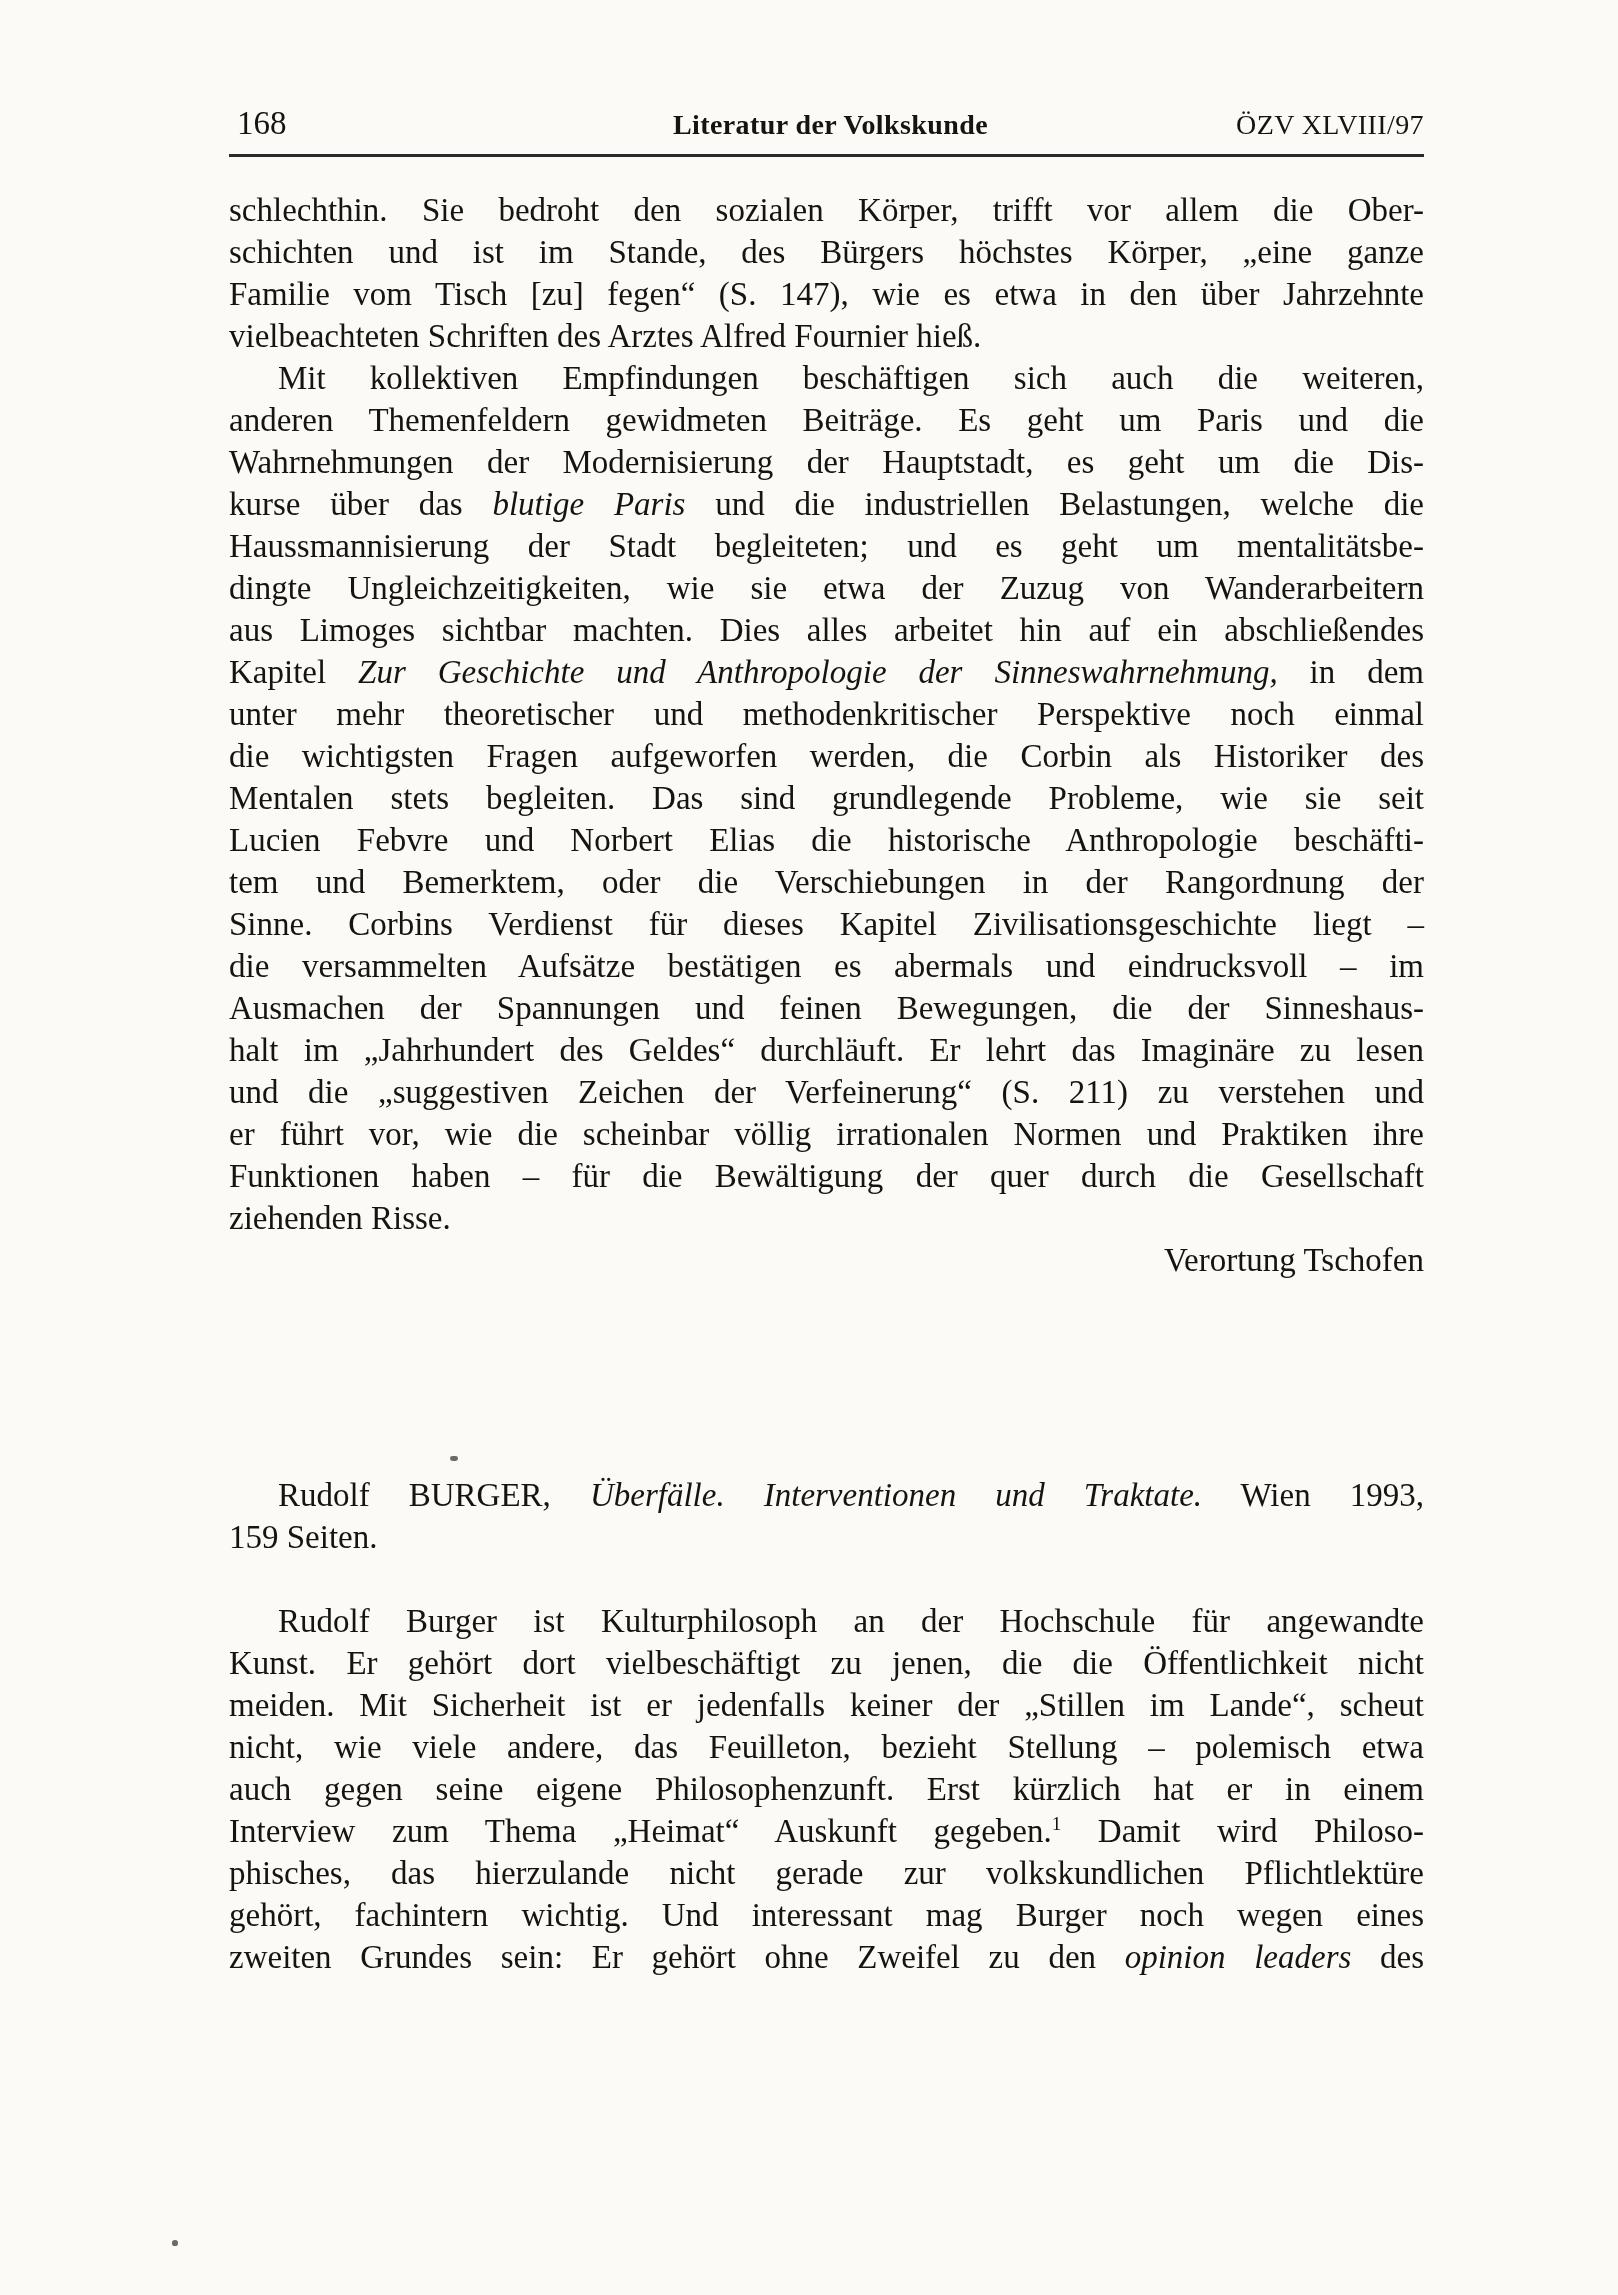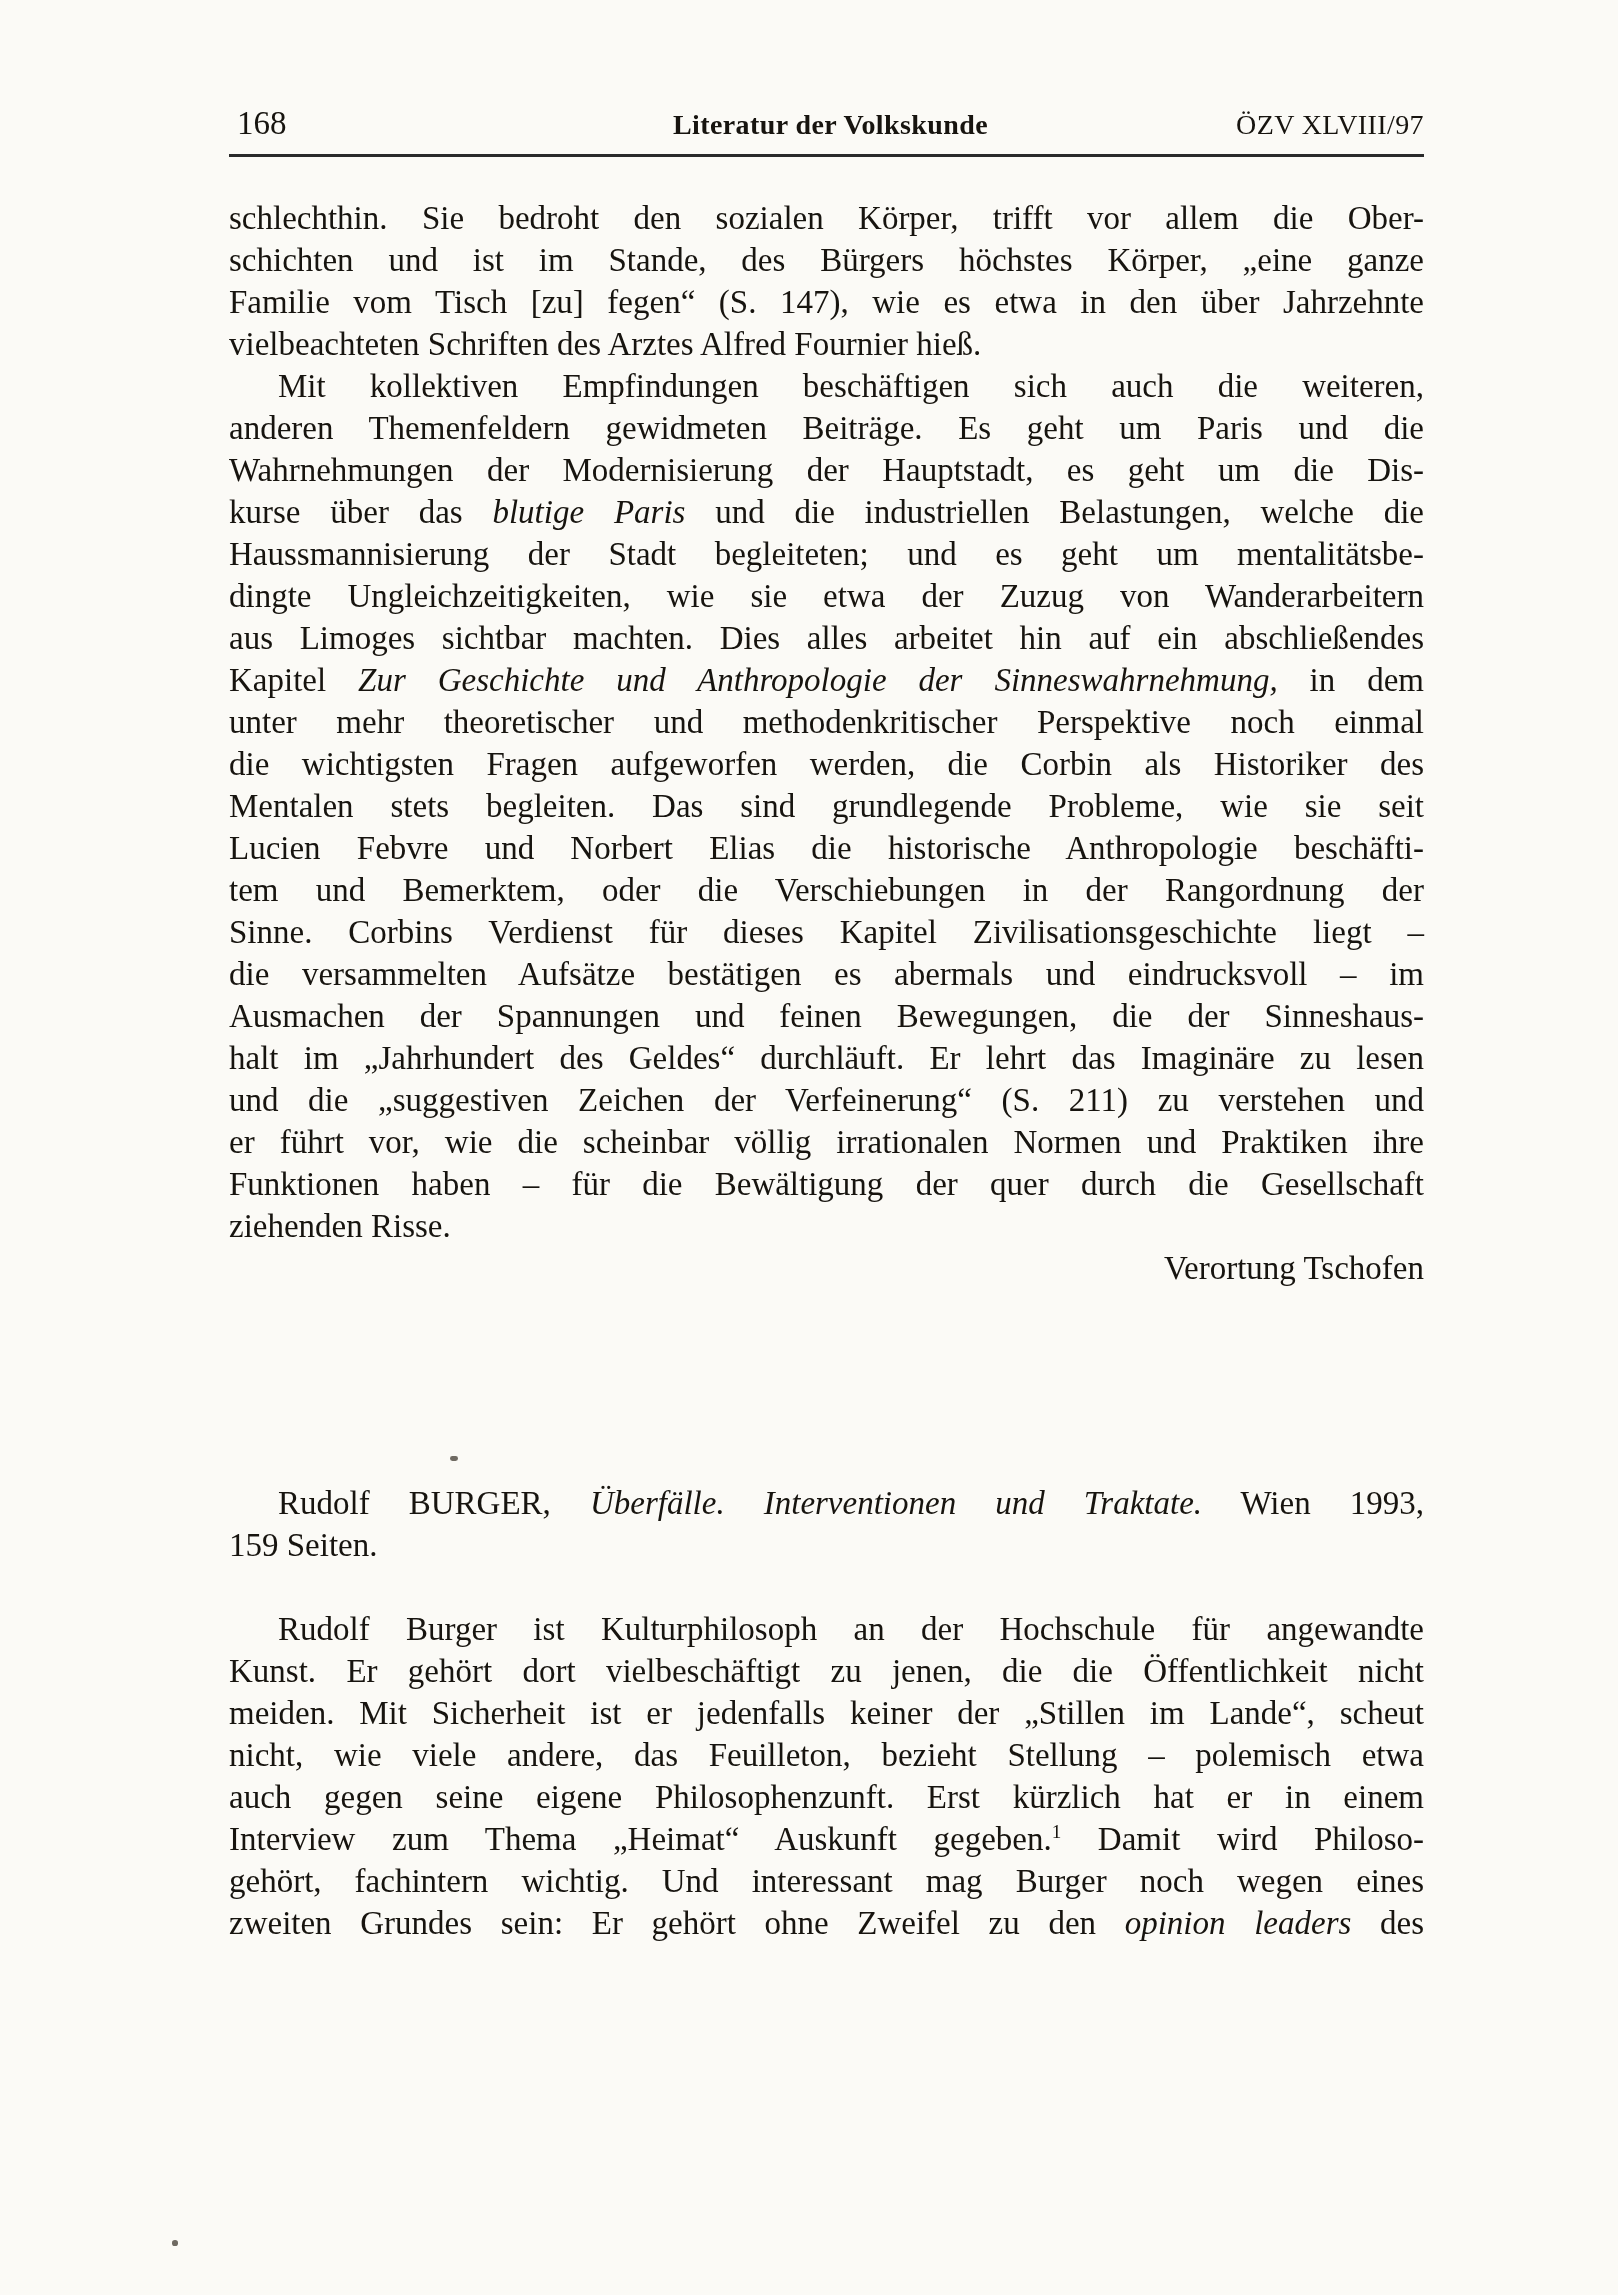--- a/index.html
+++ b/index.html
@@ -29,21 +29,21 @@
     align-items:baseline;
     font-size:28px;
     line-height:37px;
     margin-left:8px;
   }
   .pagehead .pn{font-size:33px;justify-self:start;}
   .pagehead .rt{justify-self:center;letter-spacing:0.4px;font-weight:bold;}
   .pagehead .iss{justify-self:end;letter-spacing:0.4px;}
   .rule{margin-top:11.3px;height:2.4px;background:var(--rule);}
   .textcol{
-    margin-top:40px;
+    margin-top:32px;
     font-size:33px;
     line-height:42px;
   }
   .line{
     text-align:justify;
     text-align-last:justify;
     -moz-text-align-last:justify;
   }
   .line.last{
     text-align-last:left;
@@ -113,20 +113,21 @@
           <div class="line indent"><span>Rudolf BURGER, </span><span class="it">Überfälle. Interventionen und Traktate.</span><span> Wien 1993,</span></div>
           <div class="line last"><span>159 Seiten.</span></div>
         </div>
       <div class="block paraC">
           <div class="line indent"><span>Rudolf Burger ist Kulturphilosoph an der Hochschule für angewandte</span></div>
           <div class="line"><span>Kunst. Er gehört dort vielbeschäftigt zu jenen, die die Öffentlichkeit nicht</span></div>
           <div class="line"><span>meiden. Mit Sicherheit ist er jedenfalls keiner der „Stillen im Lande“, scheut</span></div>
           <div class="line"><span>nicht, wie viele andere, das Feuilleton, bezieht Stellung – polemisch etwa</span></div>
           <div class="line"><span>auch gegen seine eigene Philosophenzunft. Erst kürzlich hat er in einem</span></div>
           <div class="line"><span>Interview zum Thema „Heimat“ Auskunft gegeben.</span><sup>1</sup><span> Damit wird Philoso-</span></div>
+          <div class="line"><span>phisches, das hierzulande nicht gerade zur volkskundlichen Pflichtlektüre</span></div>
           <div class="line"><span>gehört, fachintern wichtig. Und interessant mag Burger noch wegen eines</span></div>
           <div class="line"><span>zweiten Grundes sein: Er gehört ohne Zweifel zu den </span><span class="it">opinion leaders</span><span> des</span></div>
         </div>
     </main>
   </div>
 
   <div class="speck s1"></div>
   <div class="speck s2"></div>
 </div>
 

